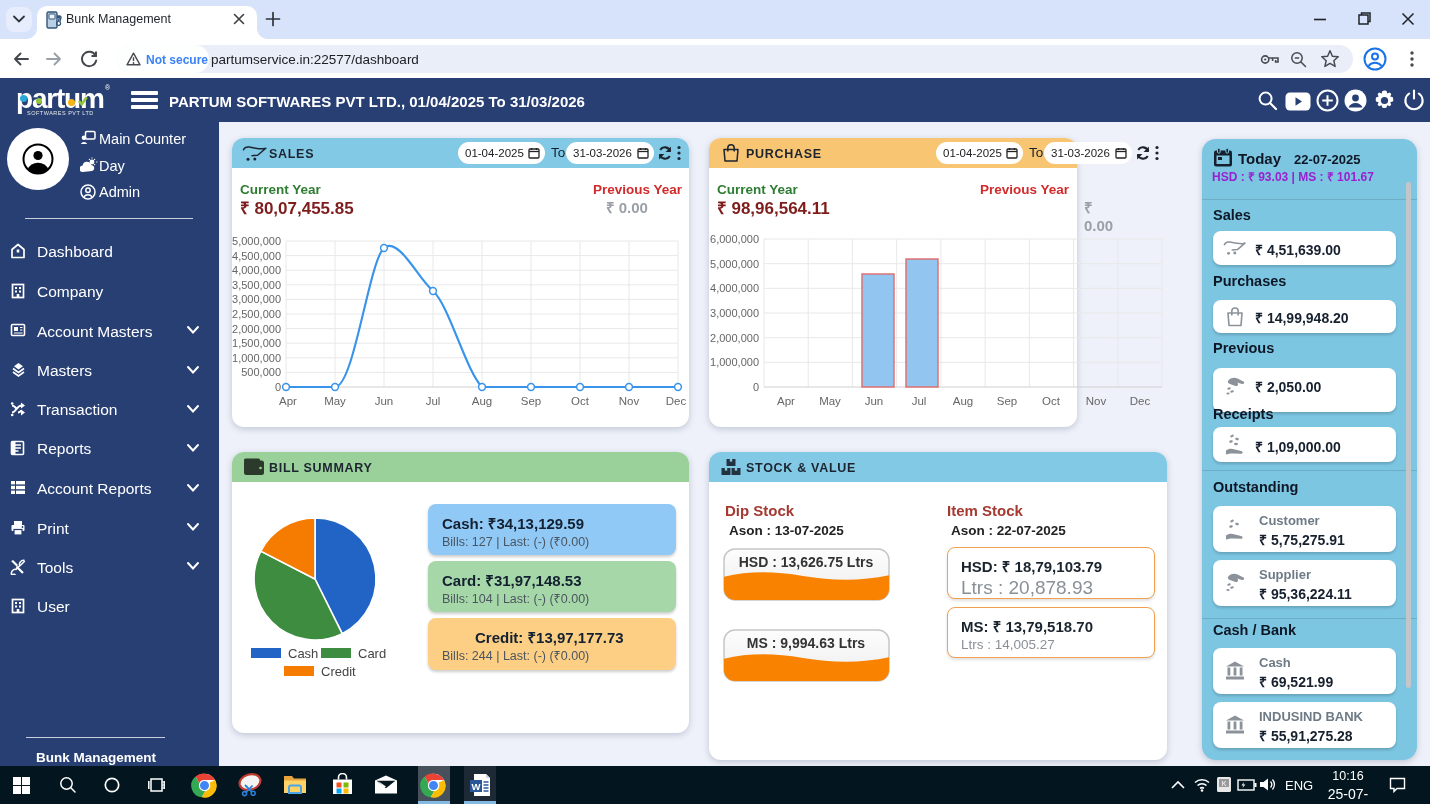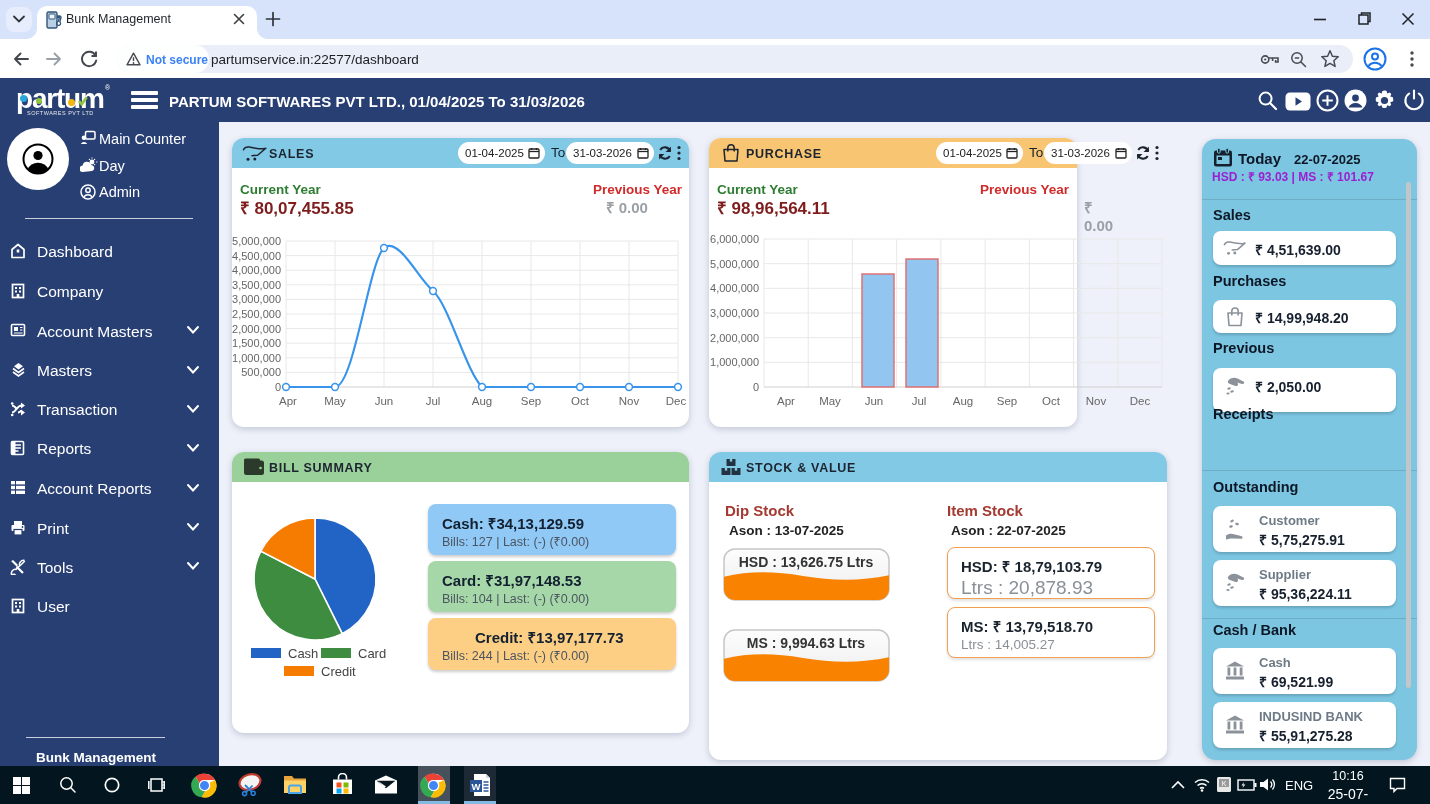--- a/index.html
+++ b/index.html
@@ -539,20 +539,30 @@
   <div class="pbox" style="top:229px;height:44px;">
     <svg class="abs" style="left:11px;top:7px" width="22" height="21" viewBox="0 0 22 21">
         <path d="M4 6 C6 2.5 11 2 13.5 3.5 L19.5 6.5 C21 7.5 20 9.5 18 9 L13 7.5 C15 9 14 11.5 11.5 11 L6 9 C4.5 8.5 3.5 7.5 4 6 Z" fill="#8b9299"></path>
         <ellipse cx="5" cy="13.5" rx="1.8" ry="1.1" fill="#8b9299" transform="rotate(-20 5 13.5)"></ellipse>
         <ellipse cx="8" cy="16.5" rx="1.8" ry="1.1" fill="#8b9299" transform="rotate(-15 8 16.5)"></ellipse>
         <ellipse cx="4" cy="18.5" rx="1.6" ry="1" fill="#8b9299"></ellipse>
       </svg>
     <div class="abs pamt" style="left:42px;top:9px;">₹ 2,050.00</div>
   </div>
   <div class="seclabel" style="top:267px;">Receipts</div>
+  <div class="pbox" style="top:288px;height:35px;">
+    <svg class="abs" style="left:11px;top:6px" width="22" height="23" viewBox="0 0 22 23">
+        <ellipse cx="8" cy="3" rx="1.9" ry="1.2" fill="#8b9299" transform="rotate(-25 8 3)"></ellipse>
+        <ellipse cx="13" cy="6" rx="1.9" ry="1.2" fill="#8b9299" transform="rotate(20 13 6)"></ellipse>
+        <ellipse cx="7" cy="8.5" rx="1.9" ry="1.2" fill="#8b9299" transform="rotate(-15 7 8.5)"></ellipse>
+        <ellipse cx="12" cy="11" rx="1.9" ry="1.2" fill="#8b9299"></ellipse>
+        <path d="M2 17.5 C5 15 8 15.5 11 16.5 L17 18 C19.5 18.8 19 21 16.5 20.8 L10 20.5 C7 20.3 4 20.8 2 21.5 Z" fill="#8b9299"></path>
+      </svg>
+    <div class="abs pamt" style="left:42px;top:10px;">₹ 1,09,000.00</div>
+  </div>
   <div class="abs" style="left:0px;top:331px;width:215px;height:1px;background:rgba(0,0,0,.12);"></div>
   <div class="seclabel" style="top:340px;">Outstanding</div>
   <div class="pbox" style="top:367px;height:46px;">
     <svg class="abs" style="left:11px;top:12px" width="22" height="23" viewBox="0 0 22 23">
         <ellipse cx="8" cy="3" rx="1.9" ry="1.2" fill="#8b9299" transform="rotate(-25 8 3)"></ellipse>
         <ellipse cx="13" cy="6" rx="1.9" ry="1.2" fill="#8b9299" transform="rotate(20 13 6)"></ellipse>
         <ellipse cx="7" cy="8.5" rx="1.9" ry="1.2" fill="#8b9299" transform="rotate(-15 7 8.5)"></ellipse>
         <path d="M2 17.5 C5 15 8 15.5 11 16.5 L17 18 C19.5 18.8 19 21 16.5 20.8 L10 20.5 C7 20.3 4 20.8 2 21.5 Z" fill="#8b9299"></path>
       </svg>
     <div class="abs plab" style="left:46px;top:7px;">Customer</div>

